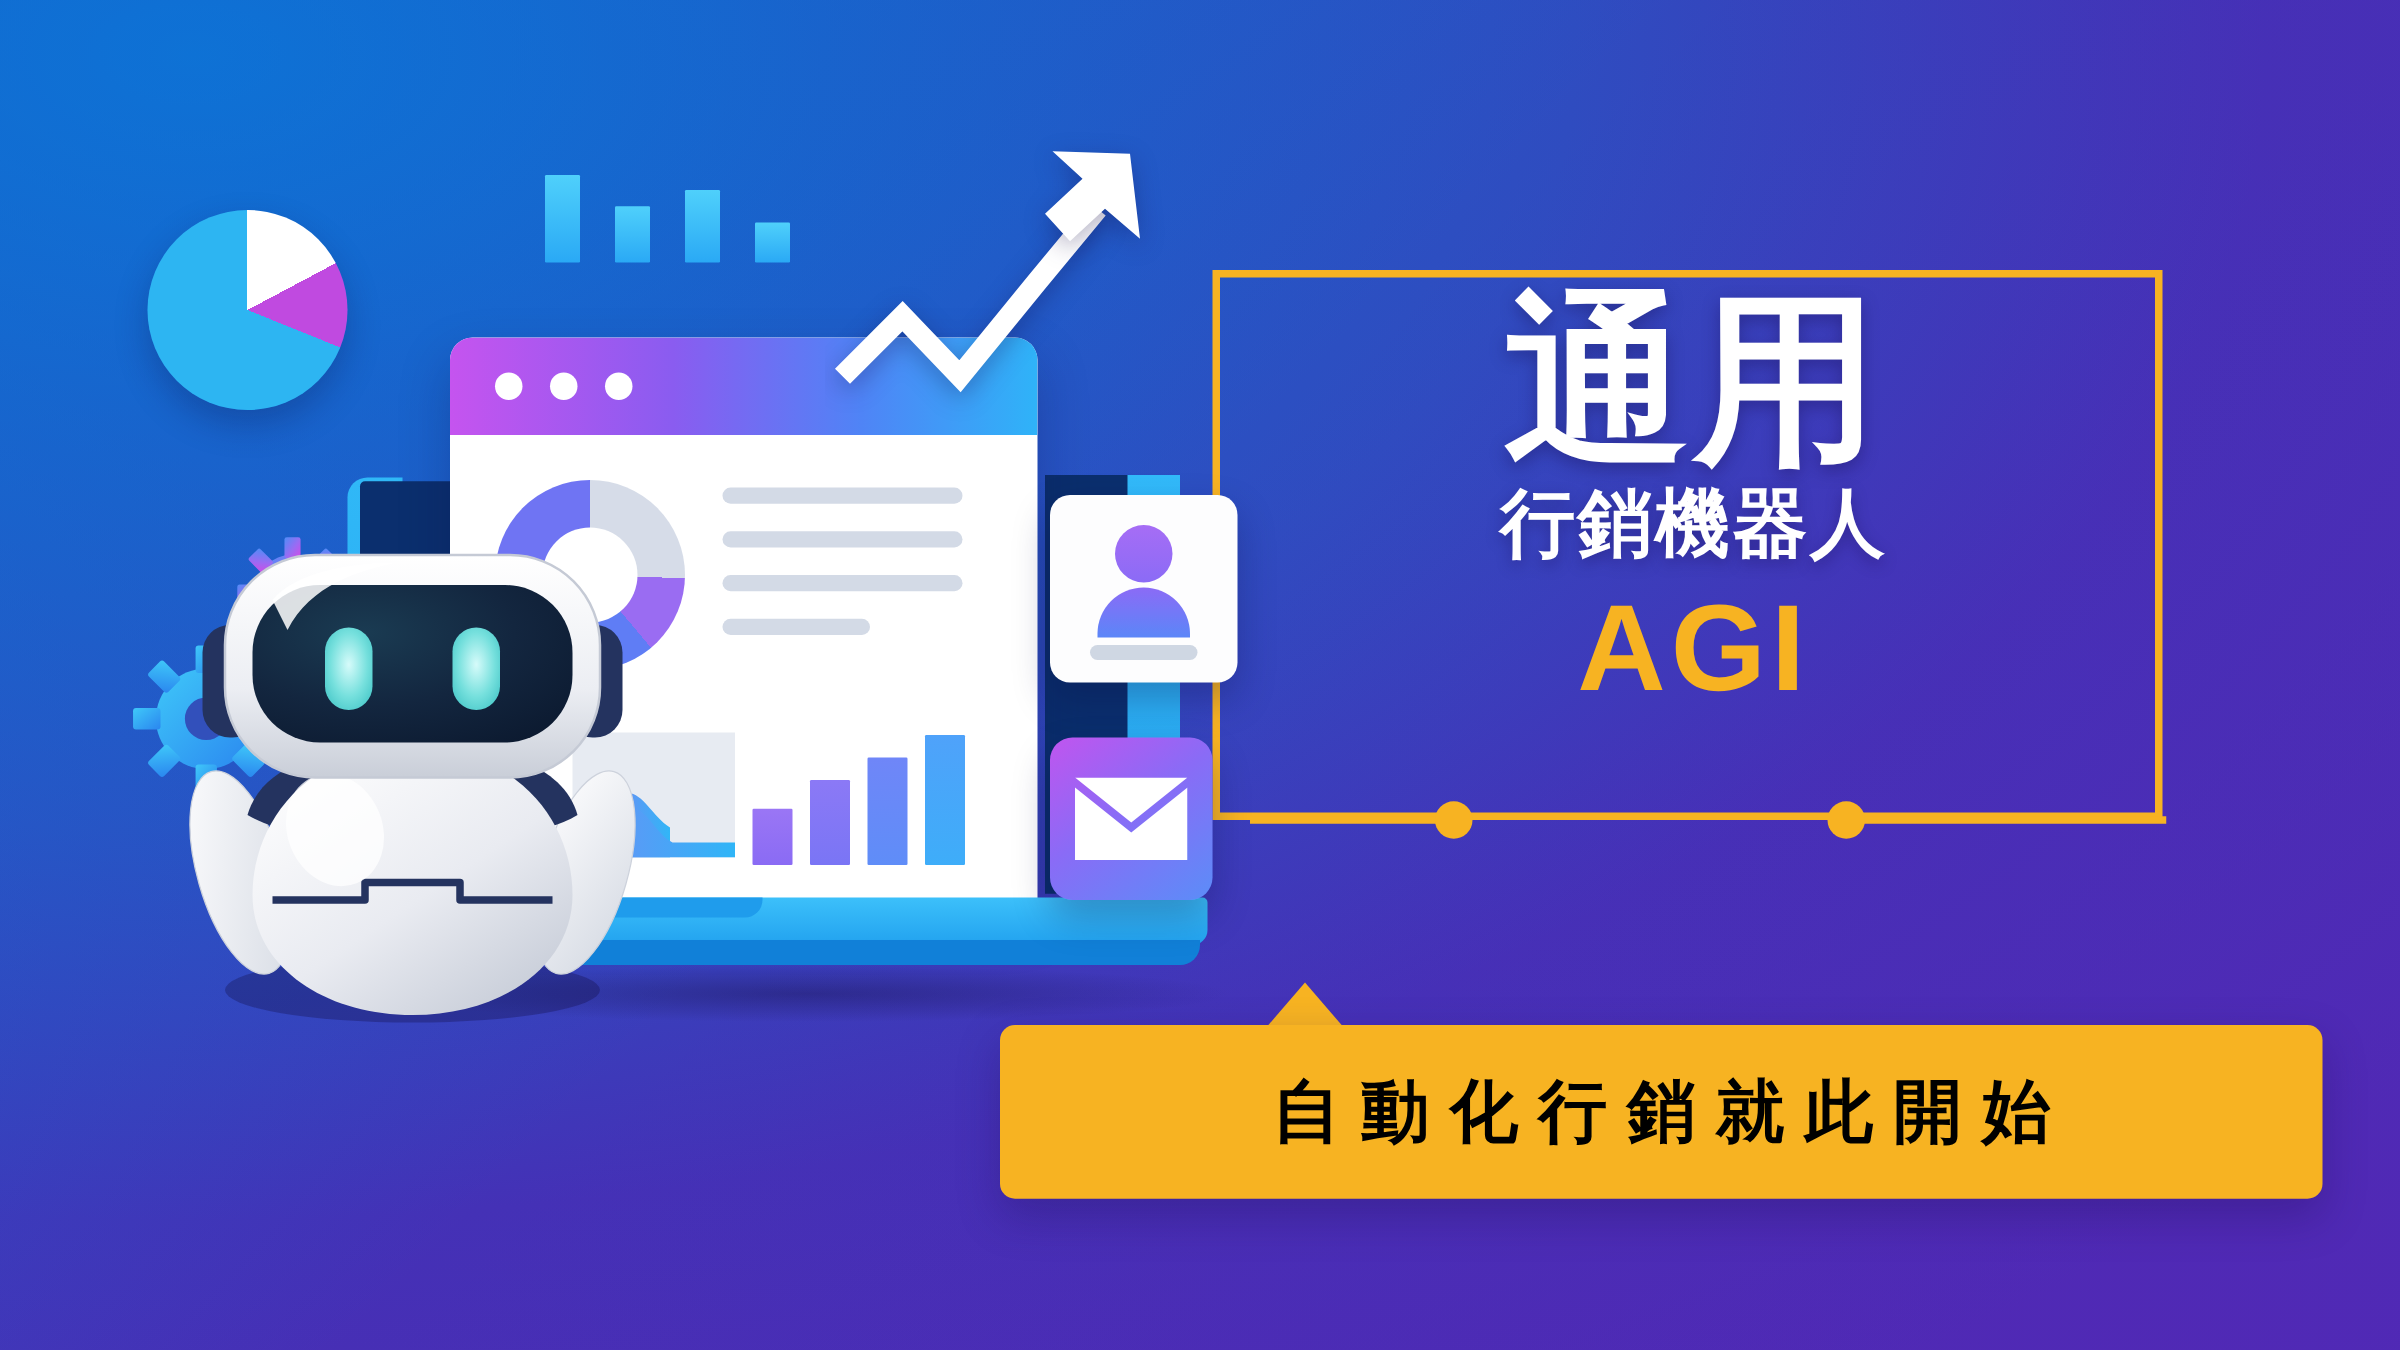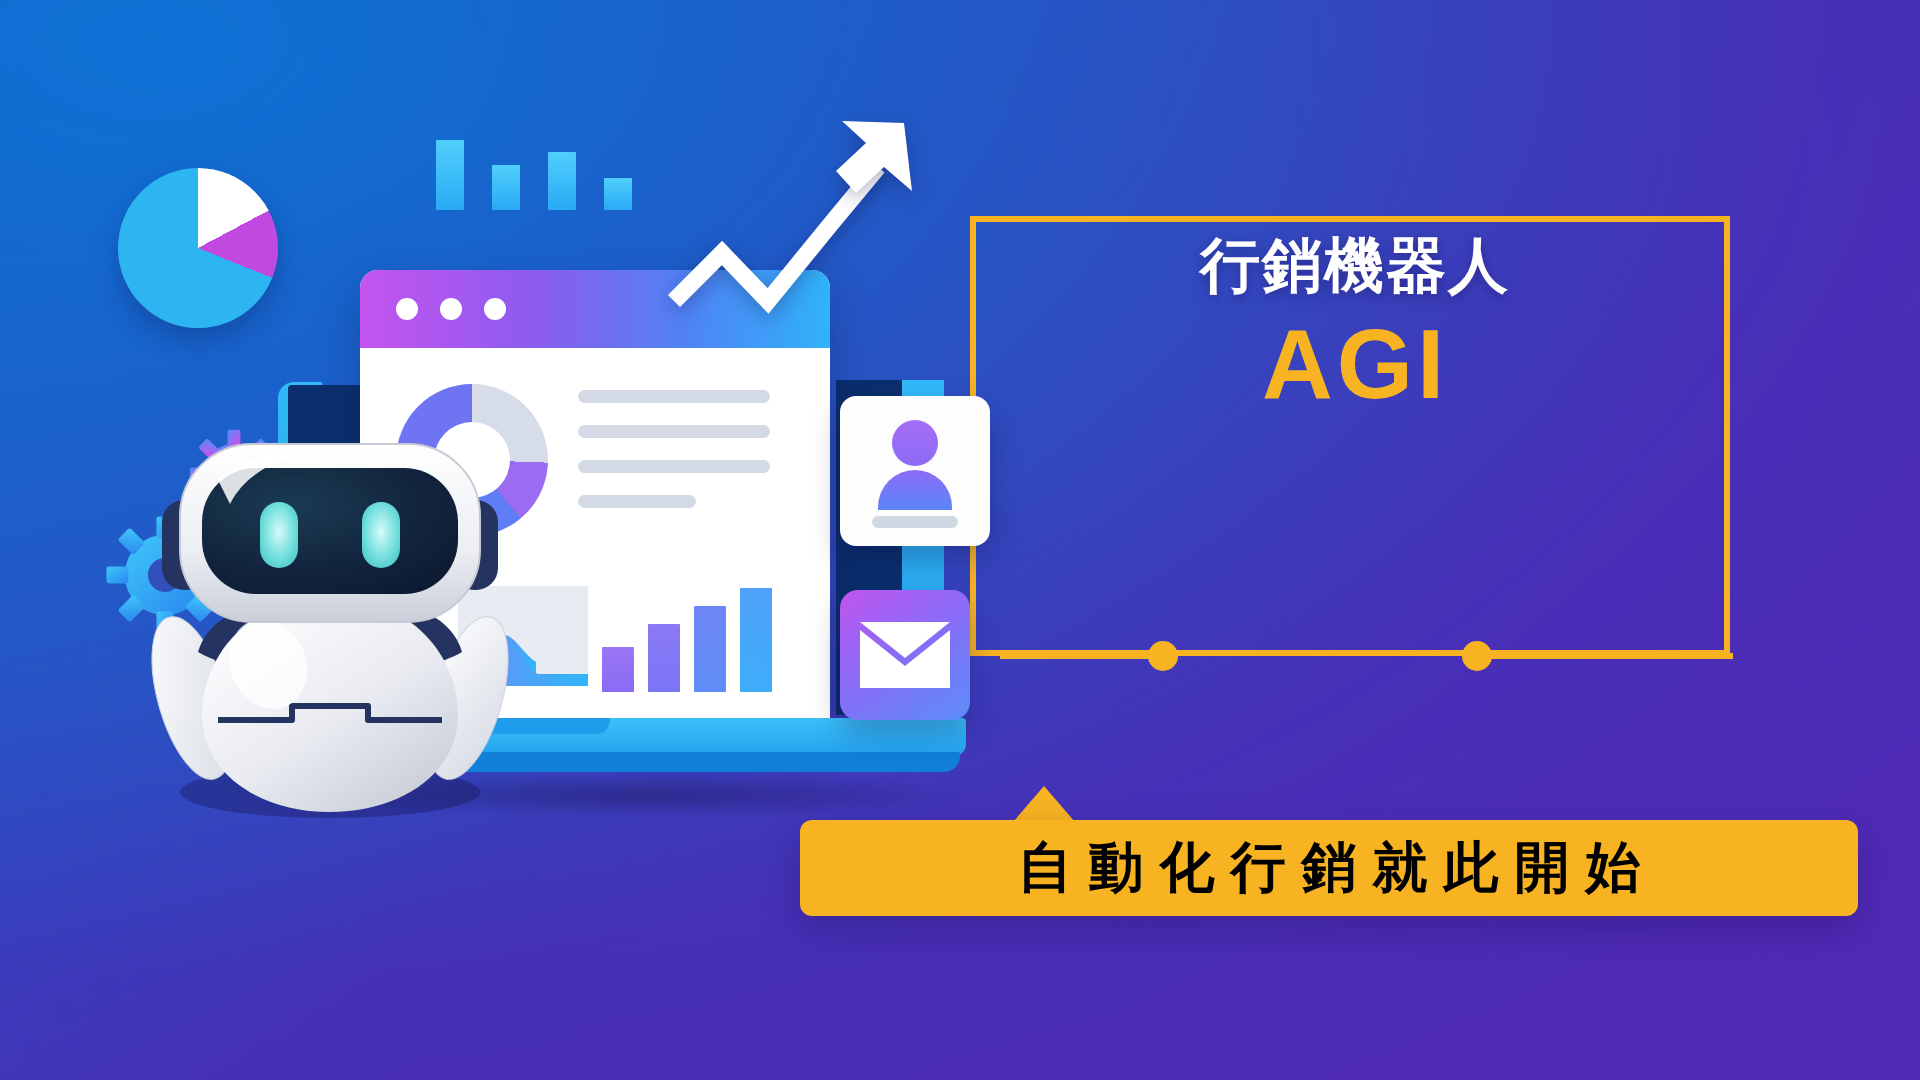--- a/index.html
+++ b/index.html
@@ -71,21 +71,21 @@
   .h-agi{
     margin-top:14px;
     font-size:98px; line-height:1;
     font-weight:700; letter-spacing:4px;
     color:var(--accent,#f7b322);
     font-family:"Liberation Sans",sans-serif;
   }
 
   
   .banner{
-    position:absolute; left:800px; top:820px; width:1058px; height:96px;
+    position:absolute; left:800px; top:820px; width:1058px; height:139px;
     background:var(--accent,#f7b322);
     border-radius:12px;
     z-index:14;
     display:flex; align-items:center; justify-content:center;
     box-shadow:0 14px 34px rgba(28,12,80,.28);
   }
   .banner-text{
     color:#000000;
     font-size:55px; font-weight:700; letter-spacing:16px;
     padding-left:16px;
@@ -443,20 +443,21 @@
     <rect x="40" y="24" width="300" height="178" rx="72" fill="url(#helmet)" stroke="#c5cad5" stroke-width="2"></rect>
     <rect x="62" y="48" width="256" height="126" rx="54" fill="url(#visor)"></rect>
 
     <path d="M78 60 C96 38 140 30 178 30 C148 36 108 48 90 84 Z" fill="#ffffff" opacity=".85"></path>
 
     <rect x="120" y="82" width="38" height="66" rx="19" fill="url(#eye)"></rect>
     <rect x="222" y="82" width="38" height="66" rx="19" fill="url(#eye)"></rect>
   </svg>
 
   <div class="headline">
+    <div class="h-line1">通用</div>
     <div class="h-line2">行銷機器人</div>
     <div class="h-agi">AGI</div>
   </div>
 
   <div class="banner-notch"></div>
   <div class="banner">
     <span class="banner-text">自動化行銷就此開始</span>
   </div>
 
 </div>

